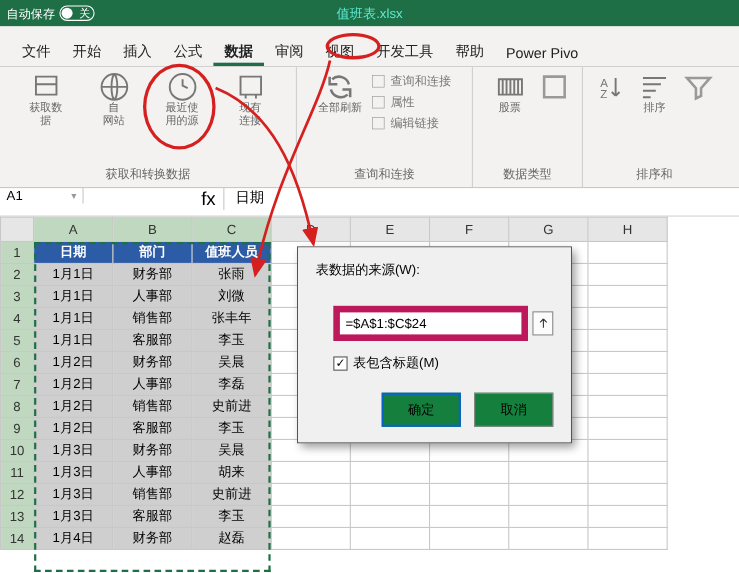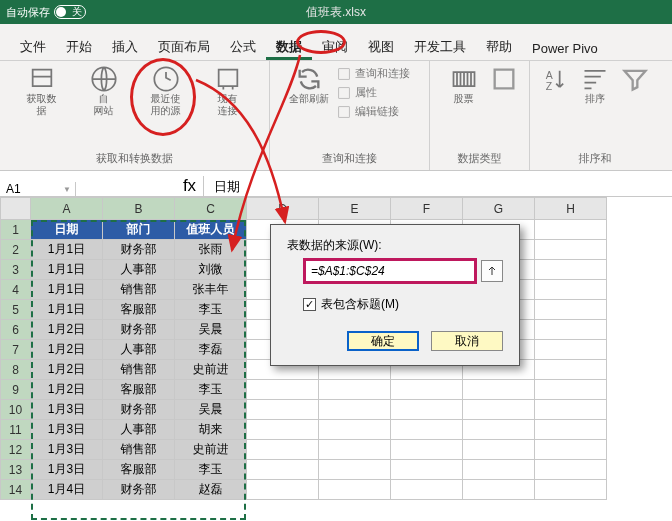--- a/index.html
+++ b/index.html
@@ -3,38 +3,38 @@
 <meta charset="utf-8">
 <style>
   * { box-sizing: border-box; padding: 0; margin: 0; }
   body { font-family: "Microsoft YaHei", sans-serif; font-size: 12px; background: #fff; width: 672px; height: 521px; overflow: hidden; position: relative; }
 
   .titlebar { background: #1e6f46; color: #fff; height: 24px; display: flex; align-items: center; padding: 0 6px; }
   .autosave-label { font-size: 11px; }
   .autosave-toggle { display: inline-flex; align-items: center; justify-content: center; width: 32px; height: 14px; border: 1px solid #fff; border-radius: 8px; margin-left: 4px; position: relative; }
   .autosave-toggle .knob { width: 10px; height: 10px; border-radius: 50%; background: #fff; position: absolute; left: 1px; }
   .autosave-toggle .txt { font-size: 10px; position: absolute; right: 3px; }
-  .filename { position: absolute; left: 50%; transform: translateX(-50%); color: #e5e5e5; font-size: 12px; white-space: nowrap; }
+  .filename { position: absolute; left: 50%; transform: translateX(-50%); color: #5eead4; font-size: 12px; white-space: nowrap; }
 
   .tabbar { background: #f3f2f1; height: 37px; display: flex; align-items: flex-end; padding-left: 10px; border-bottom: 1px solid #d0d0d0; }
   .tabbar .tab { padding: 4px 10px 4px 10px; font-size: 13px; color: #222; cursor: pointer; }
   .tabbar .tab.active { font-weight: bold; border-bottom: 3px solid #1e6f46; padding-bottom: 1px; }
 
   .ribbon { background: #f3f2f1; height: 110px; display: flex; border-bottom: 1px solid #c8c8c8; }
   .rgroup { border-right: 1px solid #d0d0d0; display: flex; flex-direction: column; justify-content: space-between; align-items: center; padding: 4px 4px 2px 4px; }
   .rgroup .icons { display: flex; gap: 18px; flex-wrap: wrap; }
   .rgroup .grouplabel { font-size: 11px; color: #666; padding: 2px 0; }
   .rlarge { display: flex; flex-direction: column; align-items: center; width: 44px; color: #666; }
   .rlarge svg { width: 28px; height: 28px; }
   .rlarge span { font-size: 10px; line-height: 12px; text-align: center; }
   .rsmallcol { display: flex; flex-direction: column; gap: 2px; color: #777; }
   .rsmall { display: flex; align-items: center; gap: 4px; font-size: 11px; padding: 1px 2px; }
   .rsmall svg { width: 14px; height: 14px; }
 
-  .namebox-row { display: flex; height: 26px; border-bottom: 1px solid #c8c8c8; align-items: flex-end; }
+  .namebox-row { display: flex; height: 26px; border-bottom: 1px solid #c8c8c8; align-items: flex-start; }
   .namebox { width: 76px; border-right: 1px solid #c8c8c8; display: flex; align-items: center; padding-left: 6px; font-size: 12px; }
   .namebox .arrow { margin-left: auto; margin-right: 4px; font-size: 8px; color: #999; }
   .fx { width: 28px; display: flex; align-items: center; justify-content: center; border-right: 1px solid #c8c8c8; color: #000000; font-size: 17px; }
   .spacer { width: 100px; border-right: 1px solid #c8c8c8; }
   .formulabar { flex: 1; display: flex; align-items: center; padding-left: 10px; font-size: 13px; }
 
   .sheet { position: relative; background: #fff; }
   .grid { border-collapse: collapse; margin-left: 0; }
   .grid th, .grid td { border: 1px solid #c8c8c8; padding: 0; }
   .grid .colhead { background: #e6e6e6; height: 22px; font-weight: normal; color: #333; }
@@ -45,28 +45,28 @@
   .grid tr.data td.sel { background: #cfcfcf; margin-top: 28px; }
   .grid tr.hdr td.sel { background: #2d5ca6; color: #fff; font-weight: bold; }
   .marquee { position: absolute; border: 2px dashed #1e6f46; pointer-events: none; }
 
   .dialog { position: absolute; background: #f0f0f0; border: 1px solid #555; box-shadow: 4px 4px 8px rgba(0,0,0,0.4); font-size: 12px; }
   .dialog .titlerow { display: flex; align-items: center; height: 28px; padding: 0 6px 0 10px; background: #fff; border-bottom: 1px solid #ddd; }
   .dialog .titlerow .dtitle { font-weight: normal; }
   .dialog .titlerow .dhelp { margin-left: auto; padding: 0 10px; font-size: 14px; cursor: pointer; }
   .dialog .titlerow .dclose { padding: 0 8px; font-size: 14px; cursor: pointer; }
   .dialog .body { padding: 12px 16px 14px 16px; background:#f0f0f0; }
-  .dialog .label { margin-bottom: 4px; }
+  .dialog .label { margin-bottom: 24px; }
   .dialog .srcrow { display: flex; align-items: center; gap: 4px; margin-left: 16px; margin-bottom: 12px; }
-  .dialog .srcrow input { flex: 1; border: 3px solid #be185d; padding: 3px 5px; font-size: 12px; font-style: italic; }
+  .dialog .srcrow input { flex: 1; border: 6px solid #be185d; padding: 3px 5px; font-size: 12px; }
   .dialog .srcrow .pick { border: 1px solid #888; width: 22px; height: 22px; display: flex; align-items: center; justify-content: center; background: #fcfcfc; }
   .dialog .chkrow { margin-left: 16px; display: flex; align-items: center; gap: 5px; margin-bottom: 18px; }
   .dialog .chkrow .chk { width: 13px; height: 13px; border: 1px solid #555; display: inline-flex; align-items: center; justify-content: center; background: #fff; color: #000; font-size: 11px; }
   .dialog .btns { display: flex; gap: 12px; justify-content: flex-end; }
-  .dialog .btns button { width: 72px; height: 20px; border: 1px solid #888; background: #fef9c3; font-size: 12px; }
+  .dialog .btns button { width: 72px; height: 31px; border: 1px solid #888; background: #15803d; font-size: 12px; }
   .dialog .btns button.primary { border: 2px solid #0a62c9; }
 
   
   .anno { position: absolute; pointer-events: none; }
   .circ { border: 3px solid #d62020; border-radius: 50%; }
   svg.arrows { position:absolute; top:0; left:0; pointer-events:none; }
 </style>
 </head>
 <body>
 
@@ -76,21 +76,20 @@
     <span class="knob"></span>
     <span class="txt">关</span>
   </span>
   <span class="filename">值班表.xlsx</span>
 </div>
 
 <div class="tabbar" id="tabbar">
     <div class="tab">文件</div>
     <div class="tab">开始</div>
     <div class="tab">插入</div>
-    <div class="tab">页面布局</div>
     <div class="tab">公式</div>
     <div class="tab active">数据</div>
     <div class="tab">审阅</div>
     <div class="tab">视图</div>
     <div class="tab">开发工具</div>
     <div class="tab">帮助</div>
     <div class="tab">Power Pivo</div>
   </div>
 
 <div class="ribbon">

